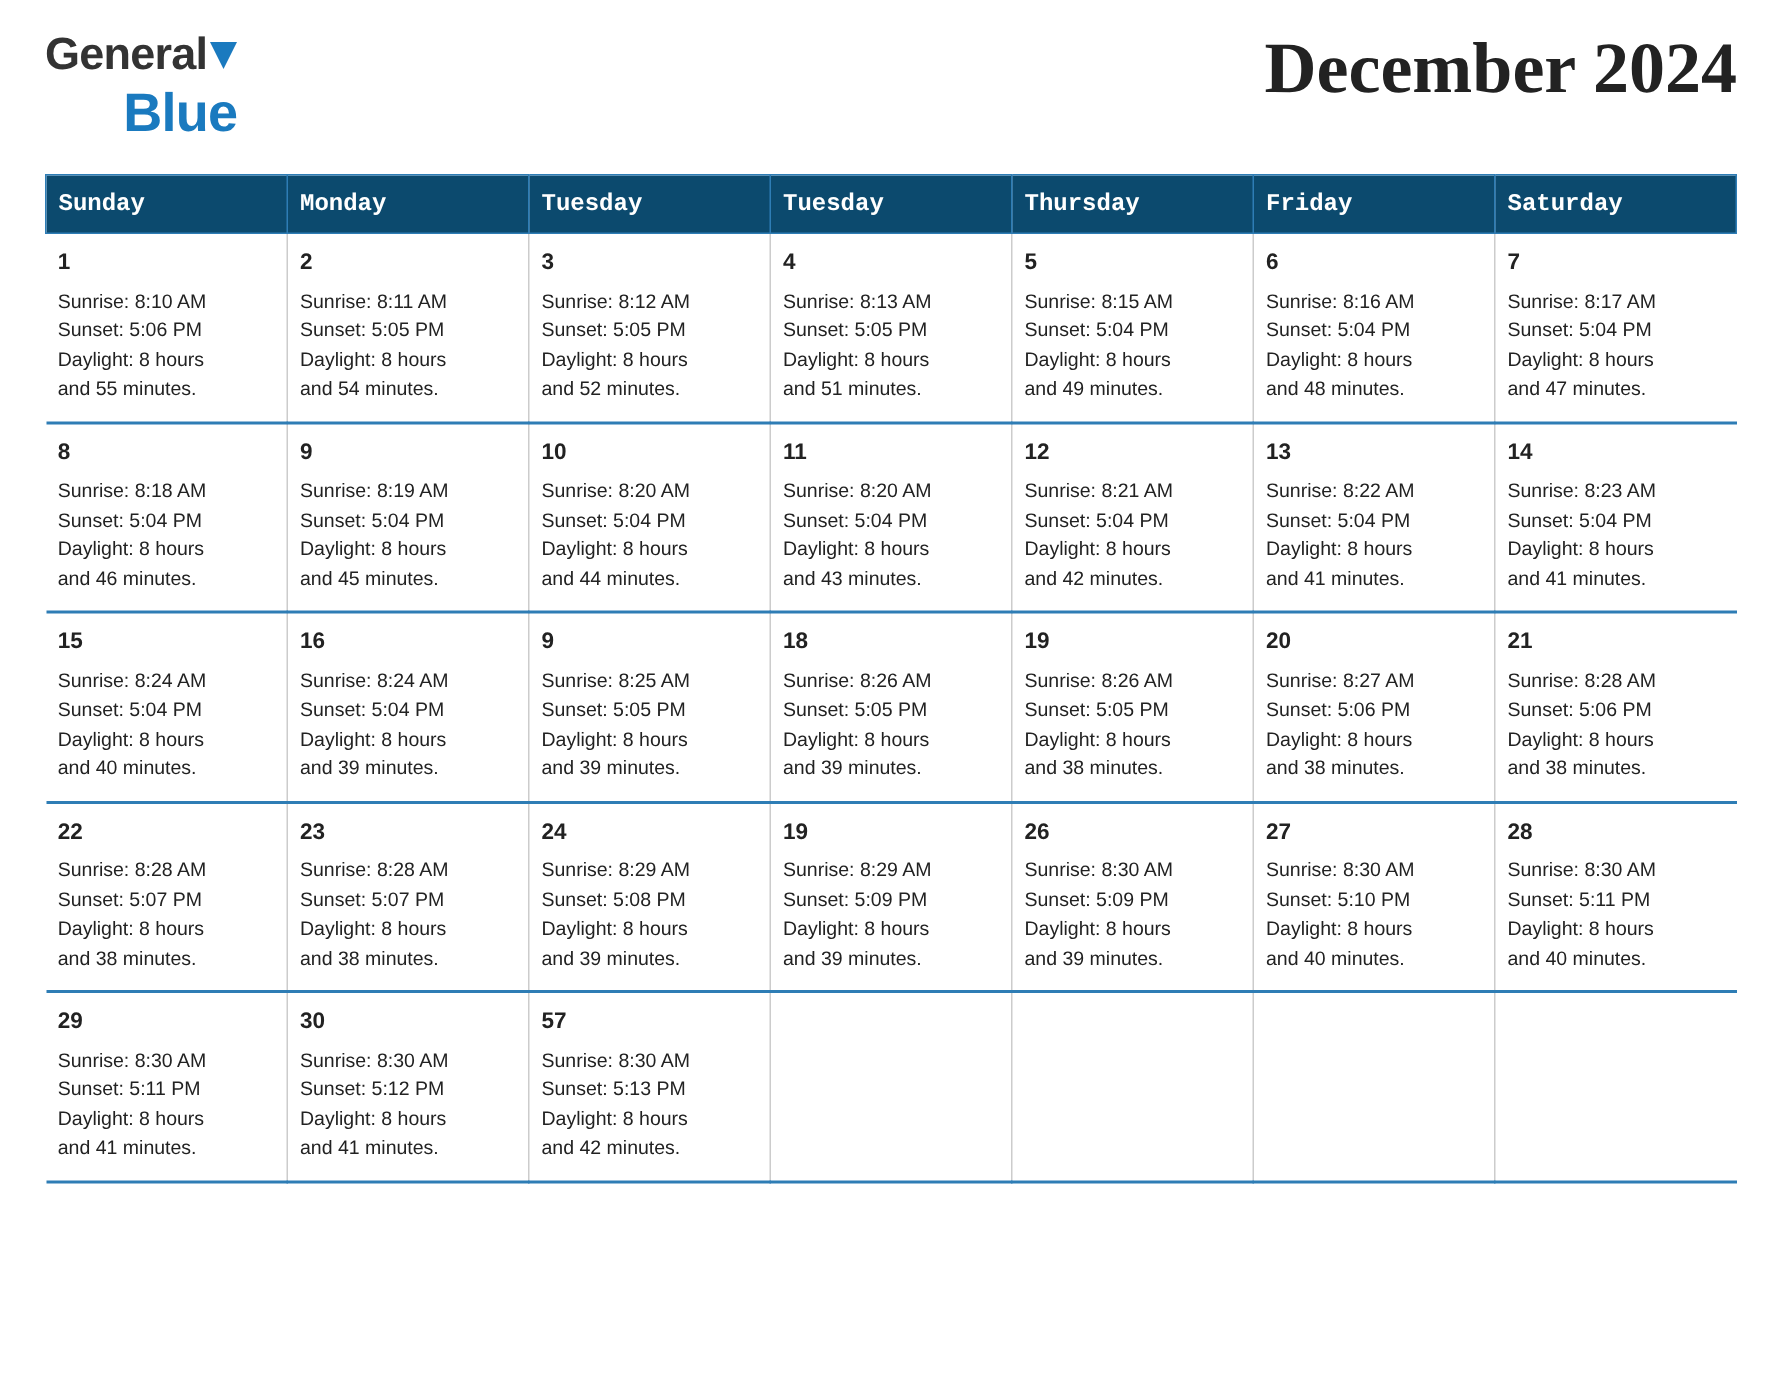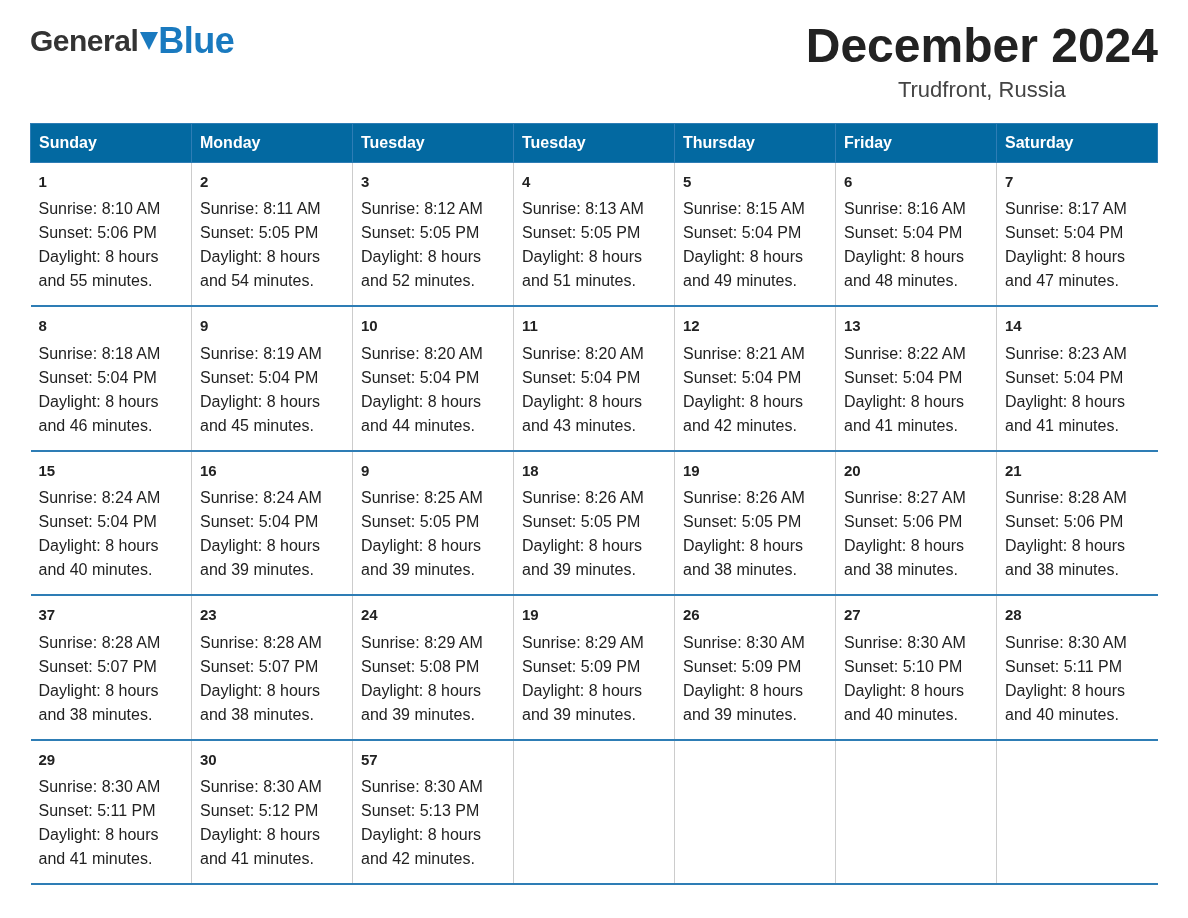--- a/index.html
+++ b/index.html
@@ -11,49 +11,51 @@
       min-height: 918px;
     }
     .header {
       display: flex;
       justify-content: space-between;
       align-items: flex-start;
       margin-bottom: 20px;
     }
     .logo {
       display: flex;
-      flex-direction: row;
-      align-items: center;
+      flex-direction: column;
+      align-items: flex-end;
     }
     .logo-top-row {
       display: flex;
       align-items: center;
     }
     .title-block {
-      text-align: center;
+      text-align: right;
+      font-family: Liberation Serif, serif;
     }
     .title-block h1 {
       font-size: 48px;
       font-weight: bold;
       color: #222;
       line-height: 1.1;
     }
     .title-block h2 {
       font-size: 22px;
       font-weight: normal;
       color: #444;
       margin-top: 4px;
     }
     table {
       width: 100%;
       border-collapse: collapse;
       table-layout: fixed;
     }
     thead tr {
-      background-color: #0369a1;
+      background-color: #0c4a6e;
+      font-family: Liberation Mono, monospace;
     }
     thead th {
       color: #fff;
       font-size: 16px;
       font-weight: bold;
       padding: 10px 8px;
       text-align: left;
       border: 1px solid #2e7db5;
     }
     tbody tr {
@@ -70,21 +72,21 @@
     }
     tbody td:last-child {
       border-right: none;
     }
     .day-number {
       font-size: 15px;
       font-weight: bold;
       margin-bottom: 4px;
     }
     .day-info {
-      font-size: 16px;
+      font-size: 13px;
       color: #222;
     }
   </style>
 </head>
 <body>
 
 <div class="header">
   <div class="logo">
     <div class="logo-top-row">
       <span style="font-size:30px;font-weight:bold;color:#333;letter-spacing:-0.5px;">General</span>
@@ -93,21 +95,20 @@
             <polygon points="0,0 18,0 9,18" fill="#1a7abf"></polygon>
           </svg>
       </span>
     </div>
     <div>
       <span style="font-size:36px;font-weight:bold;color:#1a7abf;letter-spacing:-0.5px;">Blue</span>
     </div>
   </div>
   <div class="title-block">
     <h1>December 2024</h1>
-    <h2>Trudfront, Russia</h2>
   </div>
 </div>
 
 <table>
   <thead>
     <tr>
     <th>Sunday</th>
         <th>Monday</th>
         <th>Tuesday</th>
         <th>Tuesday</th>
@@ -202,21 +203,21 @@
           <div class="day-number">20</div>
           <div class="day-info">Sunrise: 8:27 AM<br>Sunset: 5:06 PM<br>Daylight: 8 hours<br>and 38 minutes.</div>
         </td>
         <td>
           <div class="day-number">21</div>
           <div class="day-info">Sunrise: 8:28 AM<br>Sunset: 5:06 PM<br>Daylight: 8 hours<br>and 38 minutes.</div>
         </td>
       </tr>
       <tr>
         <td>
-          <div class="day-number">37</div>
+          <div class="day-number">22</div>
           <div class="day-info">Sunrise: 8:28 AM<br>Sunset: 5:07 PM<br>Daylight: 8 hours<br>and 38 minutes.</div>
         </td>
         <td>
           <div class="day-number">23</div>
           <div class="day-info">Sunrise: 8:28 AM<br>Sunset: 5:07 PM<br>Daylight: 8 hours<br>and 38 minutes.</div>
         </td>
         <td>
           <div class="day-number">24</div>
           <div class="day-info">Sunrise: 8:29 AM<br>Sunset: 5:08 PM<br>Daylight: 8 hours<br>and 39 minutes.</div>
         </td>

